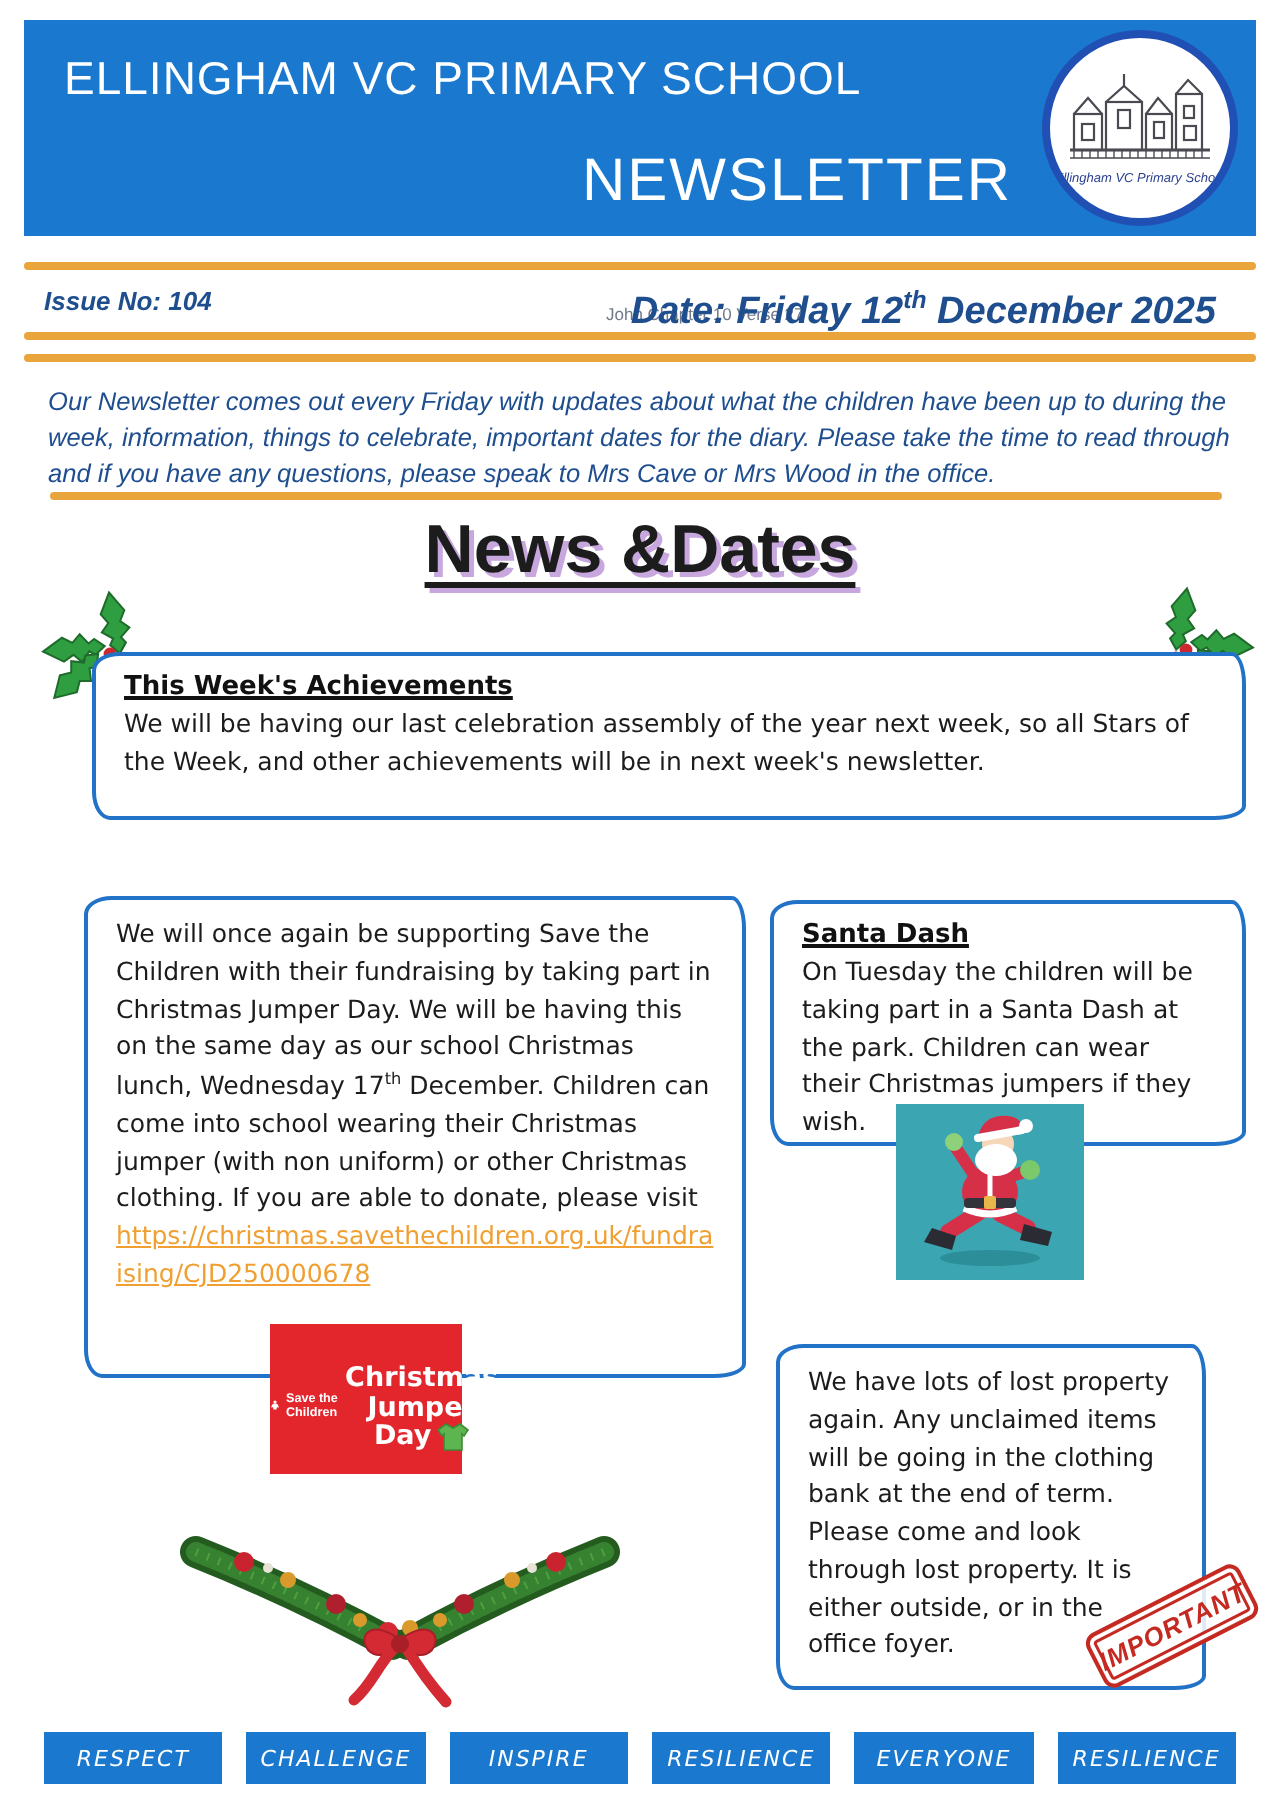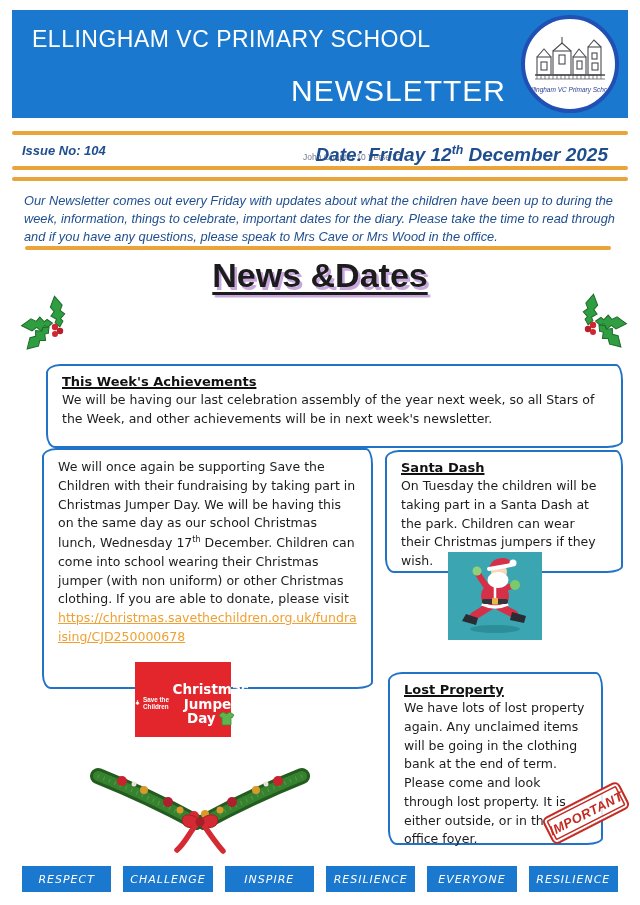--- a/index.html
+++ b/index.html
@@ -32,21 +32,21 @@
   .intro { position:absolute; left:24px; top:192px; width:596px; font-size:12.8px; font-style:italic; color:#1f4e8f; line-height:1.42; }
 
   
   .section-heading { position:absolute; left:0; top:256px; width:100%; text-align:center; font-size:34px; font-weight:bold; color:#1c1c1c; text-shadow:2.5px 2.5px 0 #c7a7dd; }
   .section-heading span { text-decoration:underline; text-decoration-thickness:3px; text-underline-offset:5px; }
 
   
   .hand-box { position:absolute; border:2.5px solid #2273c8; background:#fff; border-radius:14px 7px 16px 9px / 9px 16px 7px 14px; padding:8px 14px; }
   .comic { font-family:"DejaVu Sans", sans-serif; font-size:12.5px; color:#1c1c1c; line-height:1.5; }
   .box-title { font-family:"DejaVu Sans", sans-serif; font-size:13px; font-weight:bold; color:#111; text-decoration:underline; text-decoration-thickness:1.5px; margin-bottom:2px; }
-  .ach-box   { left:46px;  top:326px; width:577px; height:84px;margin-top:38px; }
+  .ach-box   { left:46px;  top:326px; width:577px; height:84px; }
   .jump-box  { left:42px;  top:448px; width:331px; height:241px; }
   .santa-box { left:385px; top:450px; width:238px; height:123px; }
   .lost-box  { left:388px; top:672px; width:215px; height:173px; }
   .donate-link { color:#f0a032; text-decoration:underline; word-break:break-all; cursor:pointer; }
 
   
   .holly { position:absolute; width:60px; height:64px; }
   .holly-left  { left:20px; top:292px; }
   .holly-right { left:568px; top:290px; transform:scaleX(-1); }
   .santa-img { position:absolute; left:448px; top:552px; width:94px; height:88px; background:#3ba6b1; z-index:3; }
@@ -183,21 +183,20 @@
       <div class="cjd-day">
           <span>Day</span>
         <svg width="17" height="15" viewBox="0 0 17 15">
             <path d="M5,1 L8.5,3 L12,1 L16,4 L14,7 L13,6 L13,14 L4,14 L4,6 L3,7 L1,4 Z" fill="#5cb54e" stroke="#3e8a36" stroke-width="0.8"></path>
           </svg>
       </div>
     </div>
   </div>
 
   <div class="hand-box lost-box">
-    <div class="box-title">Lost Property</div>
     <div class="comic">We have lots of lost property again. Any unclaimed items will be going in the clothing bank at the end of term. Please come and look through lost property. It is either outside, or in the office foyer.</div>
   </div>
   <div class="stamp">IMPORTANT</div>
 
   <svg class="garland" viewBox="0 0 232 108">
     <path d="M14,26 Q64,46 112,72" stroke="#245c1f" stroke-width="16" fill="none" stroke-linecap="round"></path>
     <path d="M218,26 Q168,46 120,72" stroke="#245c1f" stroke-width="16" fill="none" stroke-linecap="round"></path>
     <path d="M14,26 Q64,46 112,72" stroke="#378230" stroke-width="10" fill="none" stroke-linecap="round" stroke-dasharray="3,2"></path>
     <path d="M218,26 Q168,46 120,72" stroke="#378230" stroke-width="10" fill="none" stroke-linecap="round" stroke-dasharray="3,2"></path>
     <path d="M14,26 Q64,46 112,72" stroke="#4da03f" stroke-width="4" fill="none" stroke-dasharray="1,5"></path>

